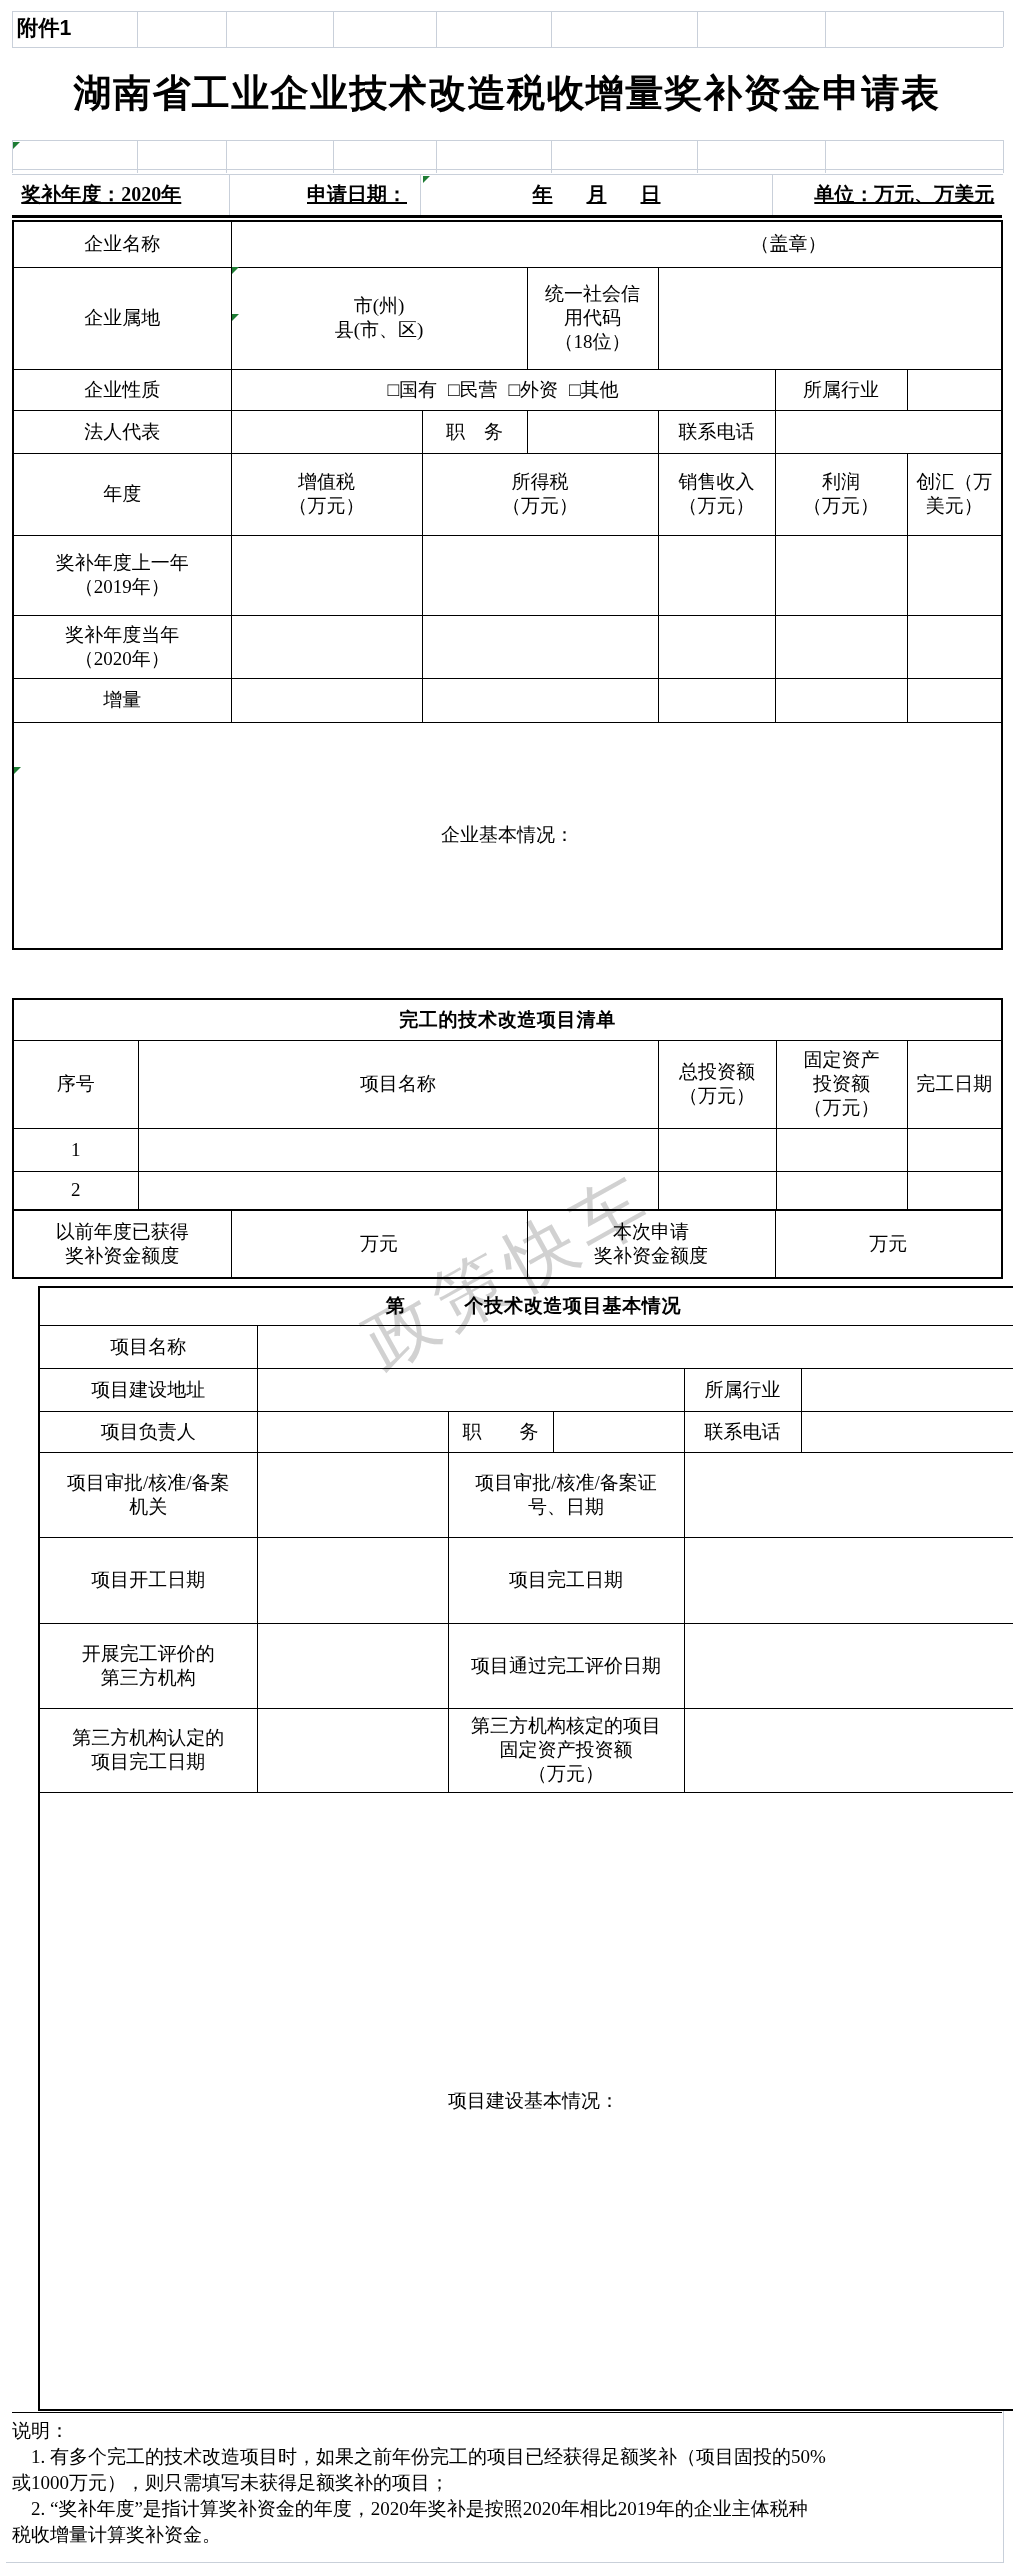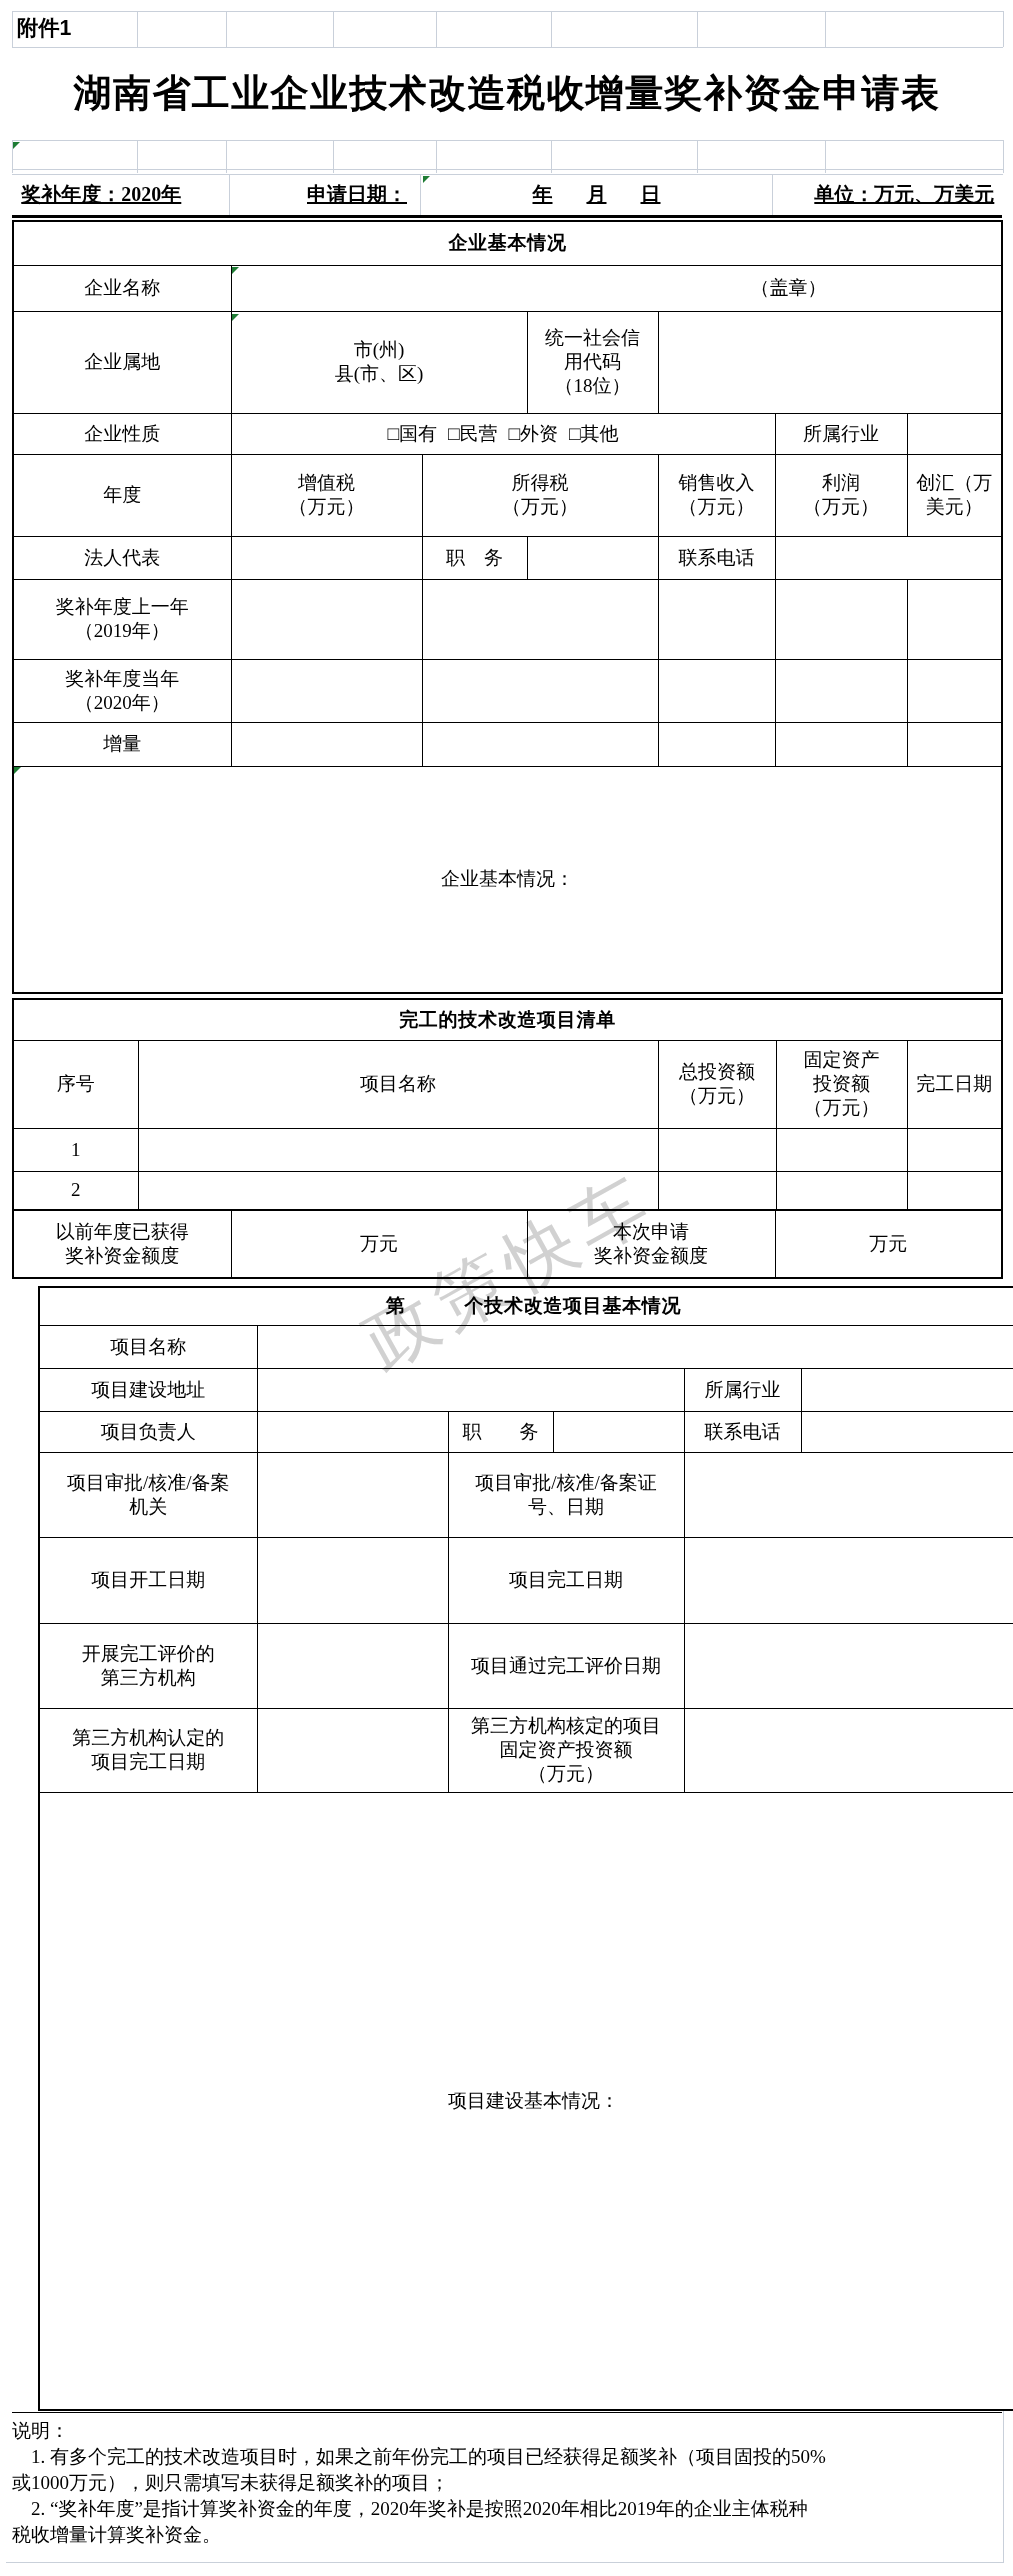--- a/index.html
+++ b/index.html
@@ -97,23 +97,20 @@
     <colgroup>
         <col style="width:218px">
         <col style="width:191px">
         <col style="width:105px">
         <col style="width:131px">
         <col style="width:117px">
         <col style="width:132px">
         <col style="width:95px">
       </colgroup>
     <tbody>
-        <tr style="height:44px">
-      <td colspan="7" class="hdr">企业基本情况</td>
-    </tr>
     <tr style="height:46px">
       <td>企业名称</td>
       <td colspan="6" class="rel">
         <span class="seal">（盖章）</span>
       </td>
     </tr>
     <tr style="height:102px">
       <td>企业属地</td>
       <td colspan="2" class="pre loc">市(州)
 县(市、区)</td>
@@ -128,40 +125,40 @@
         <div class="cbrow">
           <span>□国有</span>
           <span>□民营</span>
           <span>□外资</span>
           <span>□其他</span>
         </div>
       </td>
       <td>所属行业</td>
       <td></td>
     </tr>
+    <tr style="height:43px">
+      <td>法人代表</td>
+      <td></td>
+      <td>职　务</td>
+      <td></td>
+      <td>联系电话</td>
+      <td colspan="2"></td>
+    </tr>
     <tr style="height:82px">
       <td>年度</td>
       <td class="pre">增值税
 （万元）</td>
       <td colspan="2" class="pre">所得税
 （万元）</td>
       <td class="pre">销售收入
 （万元）</td>
       <td class="pre">利润
 （万元）</td>
       <td class="pre">创汇（万
 美元）</td>
-    </tr>
-    <tr style="height:43px">
-      <td>法人代表</td>
-      <td></td>
-      <td>职　务</td>
-      <td></td>
-      <td>联系电话</td>
-      <td colspan="2"></td>
     </tr>
     <tr style="height:80px">
       <td class="pre">奖补年度上一年
 （2019年）</td>
       <td></td>
       <td colspan="2"></td>
       <td></td>
       <td></td>
       <td></td>
     </tr>

